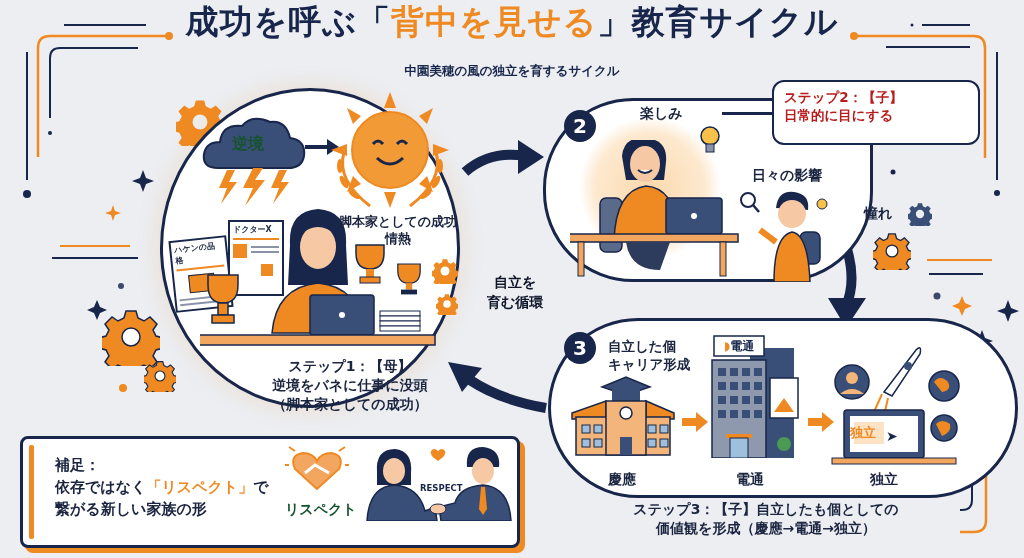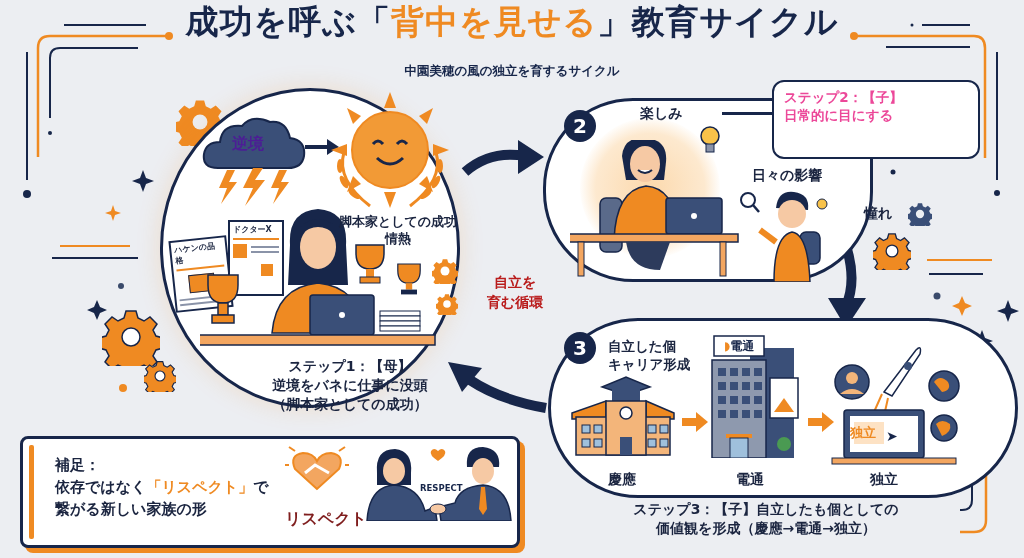--- a/index.html
+++ b/index.html
@@ -41,23 +41,23 @@
 
   .step-num {
     position: absolute; width: 32px; height: 32px; border-radius: 50%;
     background: #17264a; color: #fff; font-weight: bold; font-size: 20px;
     display: flex; align-items: center; justify-content: center;
   }
 
   .label { position: absolute; font-weight: bold; font-size: 13px; color: #1b2540; text-align: center; line-height: 1.3; }
 
   .callout2 {
-    position: absolute; left: 772px; top: 80px; width: 208px; height: 79px;
+    position: absolute; left: 772px; top: 80px; width: 208px; height: 65px;
     background: #fff; border: 2.5px solid #17264a; border-radius: 12px;
-    padding: 6px 10px; font-weight: bold; font-size: 13.5px; line-height: 1.35; color: #ec4899;
+    padding: 6px 10px; font-weight: bold; font-size: 13.5px; line-height: 1.35; color: #b91c1c;
   }
 
   .step1-text {
     position: absolute; left: 220px; top: 357px; width: 260px; text-align: center;
     font-weight: bold; font-size: 14px; line-height: 1.35; color: #1b2540;
   }
   .step3-text {
     position: absolute; left: 596px; top: 500px; width: 340px; text-align: center;
     font-weight: bold; font-size: 14px; line-height: 1.35; color: #1b2540;
   }
@@ -65,21 +65,21 @@
   
   .note {
     position: absolute; left: 20px; top: 436px; width: 500px; height: 112px;
     background: #fff; border: 3px solid #17264a; border-radius: 8px;
     box-shadow: 5px 5px 0 #ef8a22;
   }
   .note .bar { position: absolute; left: 6px; top: 6px; bottom: 6px; width: 5px; background: #ef8a22; border-radius: 2px; }
   .note .txt { position: absolute; left: 32px; top: 16px; font-weight: bold; font-size: 15px; line-height: 1.45; color: #1b2540; }
   .note .txt .hl { color: #ef8a22; }
 
-  .cycle-label { position: absolute; left: 487px; top: 272px; font-weight: bold; font-size: 14px; line-height: 1.45; color: #b91c1c; text-align: center; }
+  .cycle-label { position: absolute; left: 487px; top: 272px; font-weight: bold; font-size: 14px; line-height: 1.45; color: #0f172a; text-align: center; }
 
   .mini-doc { position: absolute; background: #fff; border: 2px solid #17264a; font-size: 8px; font-weight: bold; padding: 2px 3px; }
 </style>
 </head>
 <body>
 
 <svg class="abs" style="left:0;top:0" width="200" height="200" viewBox="0 0 200 200">
   <line x1="64" y1="25" x2="146" y2="25" stroke="#17264a" stroke-width="2"></line>
   <path d="M38 157 V48 Q38 36 50 36 H168" fill="none" stroke="#ef8a22" stroke-width="2.5"></path>
   <circle cx="169" cy="36" r="4" fill="#ef8a22"></circle>
@@ -140,21 +140,21 @@
     <path d="M-5 -26 h10 l2 7 6 3 6 -4 7 7 -4 6 3 6 7 2 v10 l-7 2 -3 6 4 6 -7 7 -6 -4 -6 3 -2 7 h-10 l-2 -7 -6 -3 -6 4 -7 -7 4 -6 -3 -6 -7 -2 v-10 l7 -2 3 -6 -4 -6 7 -7 6 4 6 -3z" fill="#ef8a22"></path>
     <circle r="9" fill="#eceef2"></circle>
   </g>
 </svg>
 
 <div class="circle1"></div>
 
 <svg class="abs" style="left:200px;top:114px" width="110" height="60" viewBox="0 0 110 60">
   <path d="M18 54 Q2 54 4 40 Q6 28 20 28 Q22 10 42 12 Q52 0 70 8 Q86 6 90 24 Q106 26 104 42 Q102 54 88 54 Z" fill="#3a4f78" stroke="#17264a" stroke-width="2"></path>
 </svg>
-<div class="abs" style="left:232px;top:134px;color:#4c1d95;font-weight:bold;font-size:16px;">逆境</div>
+<div class="abs" style="left:232px;top:134px;color:#14532d;font-weight:bold;font-size:16px;">逆境</div>
 
 <svg class="abs" style="left:305px;top:137px" width="36" height="20" viewBox="0 0 36 20">
   <path d="M0 10 H24" stroke="#17264a" stroke-width="4"></path>
   <path d="M22 2 L34 10 L22 18 Z" fill="#17264a"></path>
 </svg>
 
 <svg class="abs" style="left:215px;top:166px" width="80" height="40" viewBox="0 0 80 40">
   <path d="M12 4 L4 22 H12 L6 38 L22 16 H14 L20 4Z" fill="#ef8a22"></path>
   <path d="M38 2 L28 22 H38 L30 40 L50 14 H40 L48 2Z" fill="#ef8a22"></path>
   <path d="M64 4 L56 22 H64 L58 38 L74 16 H66 L72 4Z" fill="#ef8a22"></path>
@@ -455,21 +455,21 @@
   <svg class="abs" style="left:262px;top:6px" width="64" height="48" viewBox="0 0 64 48">
     <g stroke="#ef8a22" stroke-width="2">
       <line x1="10" y1="6" x2="4" y2="2"></line>
         <line x1="54" y1="6" x2="60" y2="2"></line>
       <line x1="4" y1="20" x2="0" y2="20"></line>
         <line x1="60" y1="20" x2="64" y2="20"></line>
     </g>
     <path d="M32 44 L10 24 Q4 10 18 8 Q28 8 32 16 Q36 8 46 8 Q60 10 54 24Z" fill="#f3a660" stroke="#ef8a22" stroke-width="2"></path>
     <path d="M20 28 L30 20 L44 28" stroke="#fff" stroke-width="3" fill="none"></path>
   </svg>
-  <div class="abs" style="left:262px;top:70px;font-weight:bold;font-size:16px;color:#7f1d1d;">リスペクト</div>
+  <div class="abs" style="left:262px;top:62px;font-weight:bold;font-size:14px;color:#14532d;">リスペクト</div>
 
   <svg class="abs" style="left:340px;top:6px" width="150" height="76" viewBox="0 0 150 76">
     <path d="M14 28 Q12 4 32 4 Q50 6 48 28 L48 40 L14 40Z" fill="#17264a"></path>
     <ellipse cx="31" cy="26" rx="11" ry="13" fill="#f6c9a4"></ellipse>
     <path d="M4 76 Q6 42 31 40 Q56 42 62 66 L72 62 L74 76Z" fill="#3a4f78" stroke="#17264a" stroke-width="1.5"></path>
     <path d="M104 22 Q102 2 120 2 Q138 4 136 22Z" fill="#17264a"></path>
     <ellipse cx="120" cy="26" rx="11" ry="13" fill="#f6c9a4"></ellipse>
     <path d="M76 62 L92 58 Q96 42 120 40 Q146 42 148 76 L78 76Z" fill="#3a4f78" stroke="#17264a" stroke-width="1.5"></path>
     <polygon points="118,42 122,42 124,64 120,70 116,64" fill="#ef8a22"></polygon>
     <ellipse cx="75" cy="64" rx="8" ry="5" fill="#f6c9a4" stroke="#17264a" stroke-width="1"></ellipse>

